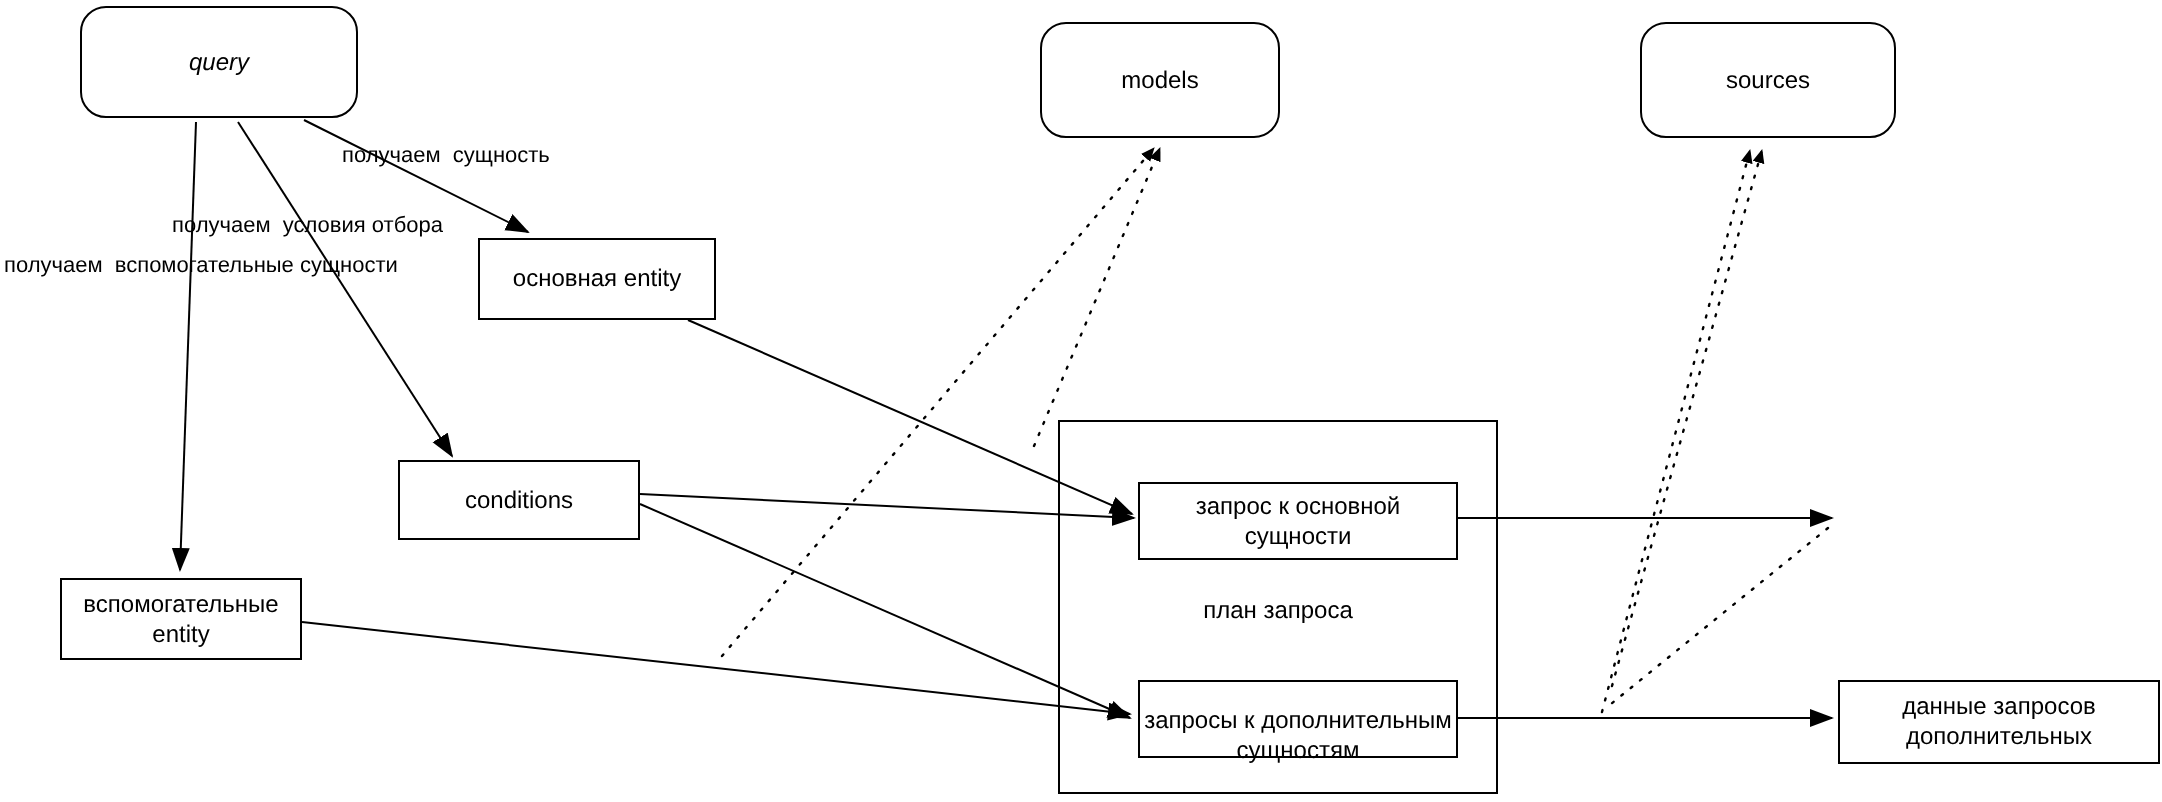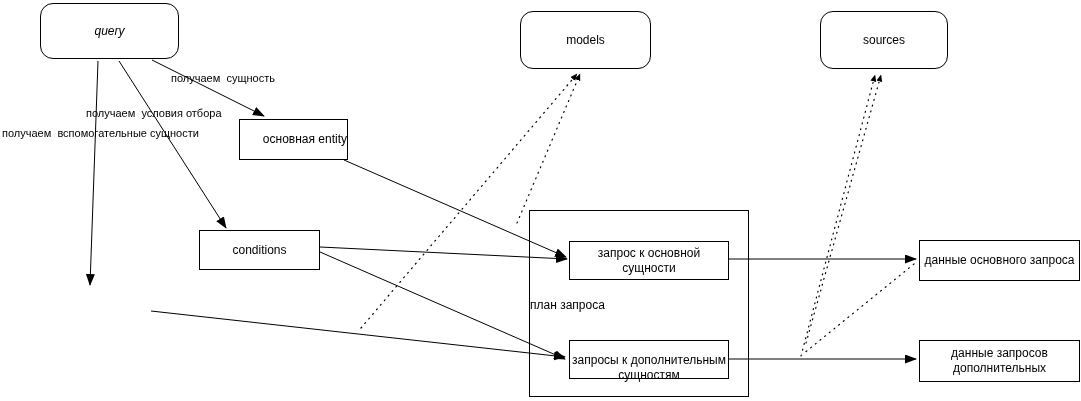--- a/index.html
+++ b/index.html
@@ -9,21 +9,21 @@
   }
   .layer{position:absolute;left:0;top:0;}
   .node{
     position:absolute;box-sizing:border-box;border:1px solid #000;background:#fff;
     display:flex;align-items:center;justify-content:center;text-align:center;
     font-size:12px;line-height:1.25;z-index:2;
   }
   .rounded{border-radius:13px;}
   .container-box{z-index:0;}
   .container-label{
-    position:absolute;left:0;right:0;top:87px;text-align:left;
+    position:absolute;left:0;right:0;top:87px;text-align:center;
     font-size:12px;z-index:0;
   }
   .edge-label{
     position:absolute;font-size:11px;line-height:1.1;white-space:pre;z-index:2;
   }
   svg.edges{z-index:1;pointer-events:none;}
   .lbl{display:block;}
   .w130{max-width:132px;}
   .w158{max-width:158px;margin-top:16px;}
 </style>
@@ -59,41 +59,41 @@
     <line x1="361" y1="328" x2="577" y2="74" stroke="#000" stroke-width="1.2" stroke-dasharray="1 5" stroke-linecap="round" marker-end="url(#arrow-s)"></line>
     <line x1="517" y1="223" x2="580" y2="74" stroke="#000" stroke-width="1.2" stroke-dasharray="1 5" stroke-linecap="round" marker-end="url(#arrow-s)"></line>
     <line x1="801" y1="356" x2="875" y2="75" stroke="#000" stroke-width="1.2" stroke-dasharray="1 5" stroke-linecap="round" marker-end="url(#arrow-s)"></line>
     <line x1="806" y1="343" x2="881" y2="75" stroke="#000" stroke-width="1.2" stroke-dasharray="1 5" stroke-linecap="round" marker-end="url(#arrow-s)"></line>
     <line x1="914" y1="264" x2="803" y2="354" stroke="#000" stroke-width="1.2" stroke-dasharray="1 5" stroke-linecap="round"></line>
   </svg>
 
   <div class="node rounded" style="left:40px;top:3px;width:139px;height:56px;font-style:italic;">
     <span class="lbl">query</span>
   </div>
-  <div class="node rounded" style="left:520px;top:11px;width:131px;height:58px;">
+  <div class="node rounded" style="left:520px;top:11px;width:120px;height:58px;">
     <span class="lbl">models</span>
   </div>
   <div class="node rounded" style="left:820px;top:11px;width:128px;height:58px;">
     <span class="lbl">sources</span>
   </div>
 
-  <div class="node" style="left:239px;top:119px;width:109px;height:41px;justify-content:flex-end;">
+  <div class="node" style="left:239px;top:119px;width:119px;height:41px;">
     <span class="lbl">основная entity</span>
   </div>
   <div class="node" style="left:199px;top:230px;width:121px;height:40px;">
     <span class="lbl">conditions</span>
+  </div>
+  <div class="node" style="left:30px;top:289px;width:121px;height:41px;">
+    <span class="lbl" style="max-width:110px;">вспомогательные entity</span>
   </div>
   <div class="node" style="left:569px;top:241px;width:160px;height:39px;">
     <span class="lbl w130">запрос к основной сущности</span>
   </div>
   <div class="node" style="left:569px;top:340px;width:160px;height:39px;">
     <span class="lbl w158">запросы к дополнительным сущностям</span>
-  </div>
-  <div class="node" style="left:919px;top:240px;width:161px;height:41px;">
-    <span class="lbl">данные основного запроса</span>
   </div>
   <div class="node" style="left:919px;top:340px;width:161px;height:42px;justify-content:center;">
     <span class="lbl" style="max-width:140px;">данные запросов дополнительных</span>
   </div>
 
   <div class="edge-label" style="left:143px;top:72px;padding-left:28px;">получаем  сущность</div>
   <div class="edge-label" style="left:86px;top:107px;">получаем  условия отбора</div>
   <div class="edge-label" style="left:2px;top:127px;">получаем  вспомогательные сущности</div>
 
 </div>

